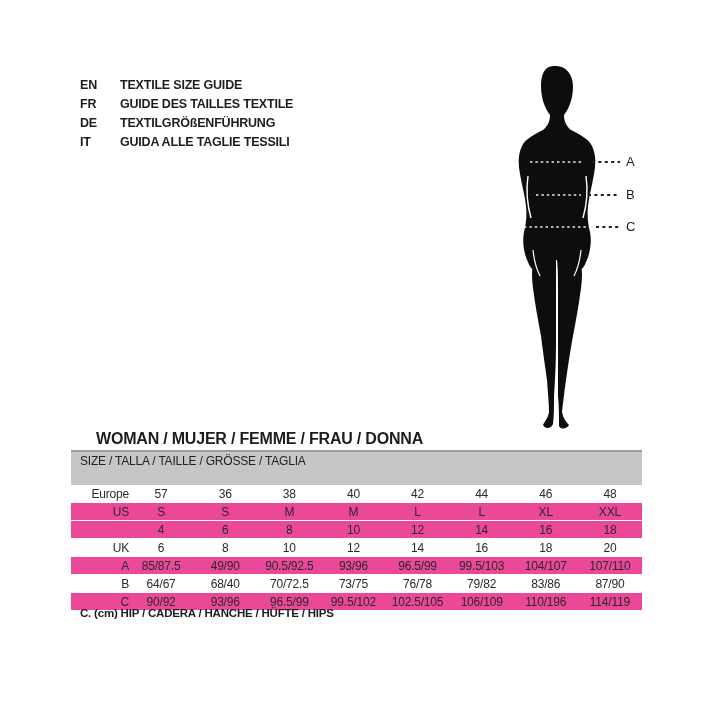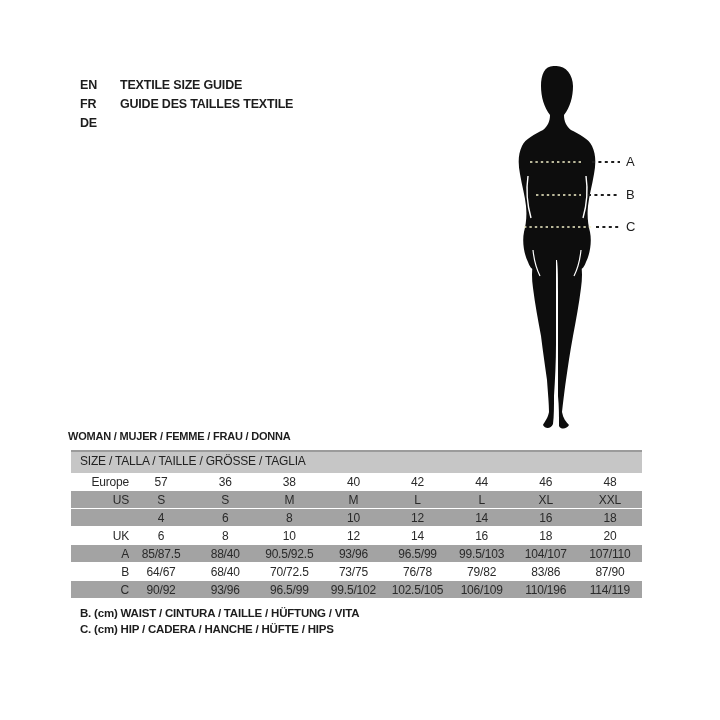--- a/index.html
+++ b/index.html
@@ -8,31 +8,31 @@
     font-family:"Liberation Sans","DejaVu Sans",sans-serif;color:#1d1d1d;
   }
   
   .langs{position:absolute;left:80px;top:76px;font-weight:bold;font-size:12.5px;
     letter-spacing:-0.2px;line-height:19px;}
   .lang-row{display:flex;}
   .lang-code{width:40px;}
   
   .figure{position:absolute;left:480px;top:52px;width:180px;height:390px;}
   
-  .woman-title{position:absolute;left:68px;top:430px;font-weight:bold;font-size:11px;
+  .woman-title{position:absolute;left:96px;top:430px;font-weight:bold;font-size:16px;
     letter-spacing:-0.2px;}
   
   .size-table{position:absolute;left:71px;top:450px;width:571px;border-collapse:collapse;
     table-layout:fixed;font-size:12px;letter-spacing:-0.2px;color:#2a2a2a;}
   .size-table th{background:#c6c6c6;border-top:2px solid #9b9b9b;height:17px;
-    font-weight:normal;text-align:left;padding:0 0 4px 9px;font-size:12px;color:#222;}
+    font-weight:normal;text-align:left;padding:0 0 16px 9px;font-size:12px;color:#222;}
   .size-table td{height:17px;padding:0;text-align:center;border-bottom:1px solid #ffffff;
     overflow:hidden;white-space:nowrap;}
   .size-table td.lbl{text-align:right;padding-left:9px;}
-  .size-table tr.alt{background:#a3a3a3;}
+  .size-table tr.alt{background:#ec4899;}
   
   .notes{position:absolute;left:80px;top:606px;font-weight:bold;font-size:11.5px;
     letter-spacing:-0.2px;line-height:15.5px;}
   .meas-label{font-size:13px;fill:#1d1d1d;}
 </style>
 </head>
 <body>
 
 <div class="page">
 
@@ -40,20 +40,25 @@
     <div class="lang-row">
       <span class="lang-code">EN</span>
       <span>TEXTILE SIZE GUIDE</span>
     </div>
     <div class="lang-row">
       <span class="lang-code">FR</span>
       <span>GUIDE DES TAILLES TEXTILE</span>
     </div>
     <div class="lang-row">
       <span class="lang-code">DE</span>
+      <span>TEXTILGRÖßENFÜHRUNG</span>
+    </div>
+    <div class="lang-row">
+      <span class="lang-code">IT</span>
+      <span>GUIDA ALLE TAGLIE TESSILI</span>
     </div>
   </div>
 
   <svg class="figure" viewBox="0 0 180 390" width="180" height="390">
     <path fill="#0d0d0d" d="
       M75 14
       C85 13 93 22 93 34 C93 45 90 55 84 63
       C84 69 86 74 91 78 C99 82 109 87 112 94
       C116 102 116 112 114 122 C112 134 109 144 108 154
       C107 164 108 172 110 180 C112 190 110 202 106 210
@@ -146,21 +151,21 @@
         <td>10</td>
         <td>12</td>
         <td>14</td>
         <td>16</td>
         <td>18</td>
         <td>20</td>
       </tr>
       <tr class="alt">
         <td class="lbl">A</td>
         <td>85/87.5</td>
-        <td>88/40</td>
+        <td>49/90</td>
         <td>90.5/92.5</td>
         <td>93/96</td>
         <td>96.5/99</td>
         <td>99.5/103</td>
         <td>104/107</td>
         <td>107/110</td>
       </tr>
       <tr>
         <td class="lbl">B</td>
         <td>64/67</td>
@@ -180,17 +185,16 @@
         <td>99.5/102</td>
         <td>102.5/105</td>
         <td>106/109</td>
         <td>110/196</td>
         <td>114/119</td>
       </tr>
     </tbody>
   </table>
 
   <div class="notes">
-    <div>B. (cm) WAIST / CINTURA / TAILLE / HÜFTUNG / VITA</div>
     <div>C. (cm) HIP / CADERA / HANCHE / HÜFTE / HIPS</div>
   </div>
 
 </div>
 
 </body></html>

